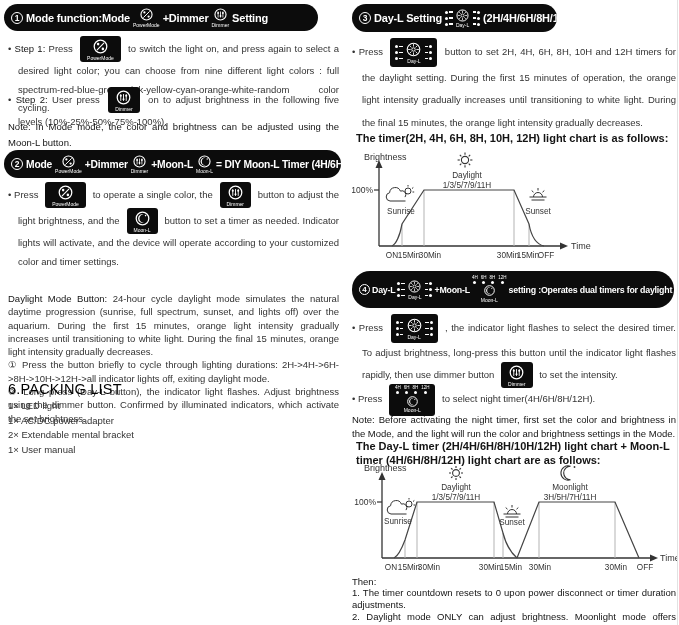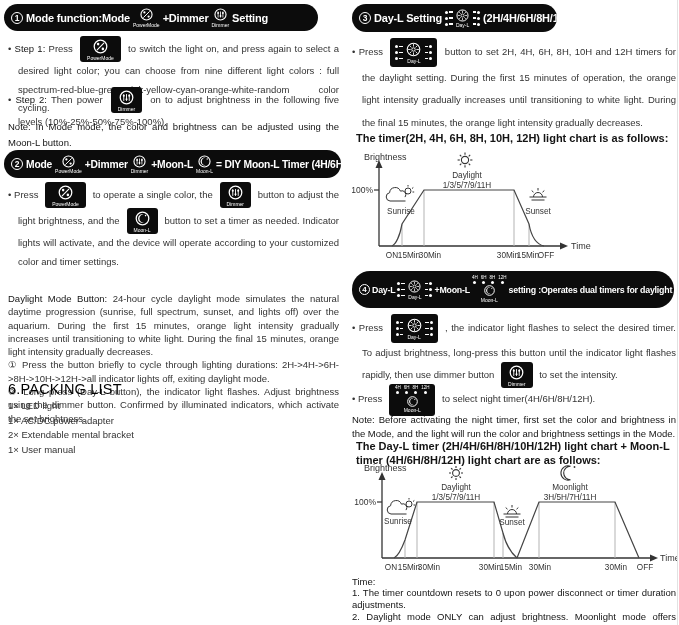--- a/index.html
+++ b/index.html
@@ -101,21 +101,21 @@
           <circle cx="12.8" cy="12.8" r="1.5" fill="#fff"></circle>
         </svg>
       <span class="ml">PowerMode</span>
     </span>
     <span>to switch the light on, and press again to select a desired light color; you can choose from nine different light colors : full spectrum-red-blue-green-pink-yellow-cyan-orange-white-random color cycling.</span>
   </p>
 
   <p class="blk body hang lh19" style="left:8px;top:87px;width:331px">
     <span>•</span>
     <span class="b">Step 2:</span>
-    <span>Then power</span>
+    <span>User press</span>
     <span class="btnbox">
       <svg class="mg" viewBox="0 0 20 20">
           <circle cx="10" cy="10" r="7.4" fill="none" stroke="#fff" stroke-width="1.5"></circle>
           <line x1="6.8" y1="6" x2="6.8" y2="14" stroke="#fff" stroke-width="1.1"></line>
           <line x1="10" y1="6" x2="10" y2="14" stroke="#fff" stroke-width="1.1"></line>
           <line x1="13.2" y1="6" x2="13.2" y2="14" stroke="#fff" stroke-width="1.1"></line>
           <circle cx="6.8" cy="8" r="1.2" fill="#fff"></circle>
           <circle cx="10" cy="12" r="1.2" fill="#fff"></circle>
           <circle cx="13.2" cy="8" r="1.2" fill="#fff"></circle>
         </svg>
@@ -651,18 +651,18 @@
       <text x="77" y="109" text-anchor="middle">30Min</text>
       <text x="138" y="109" text-anchor="middle">30Min</text>
       <text x="159" y="109" text-anchor="middle">15Min</text>
       <text x="188" y="109" text-anchor="middle">30Min</text>
       <text x="264" y="109" text-anchor="middle">30Min</text>
       <text x="293" y="109" text-anchor="middle">OFF</text>
     </g>
   </svg>
 
   <div class="blk" style="left:352px;top:576px;width:324px">
-    <p class="noteb" style="line-height:1.2">Time:</p>
+    <p class="noteb" style="line-height:1.2">Then:</p>
     <p class="noteb" style="line-height:1.25">1. The timer countdown resets to 0 upon power disconnect or timer duration adjustments.</p>
     <p class="noteb" style="line-height:1.25">2. Daylight mode ONLY can adjust brightness. Moonlight mode offers customizable settings for timing, color, and brightness.</p>
   </div>
 
 </div>
 
 </body></html>

